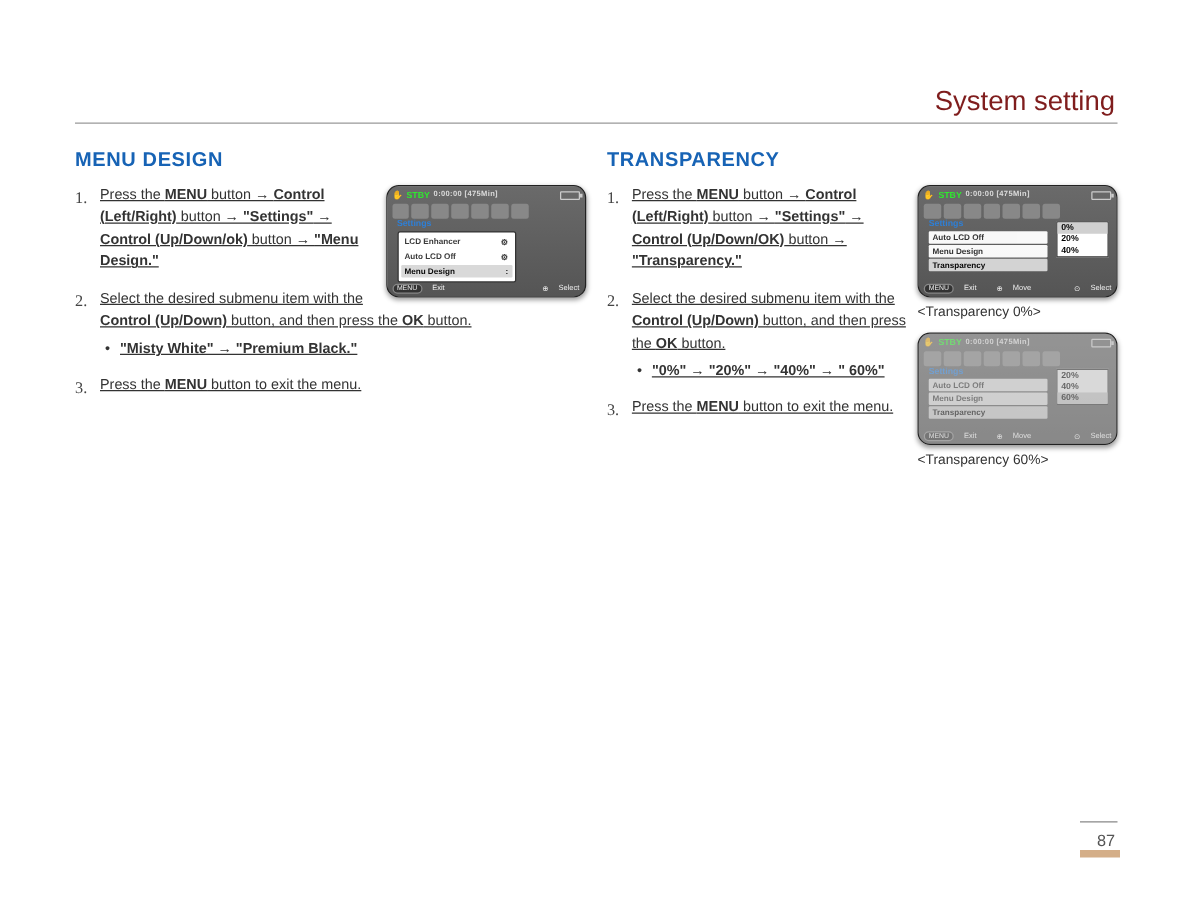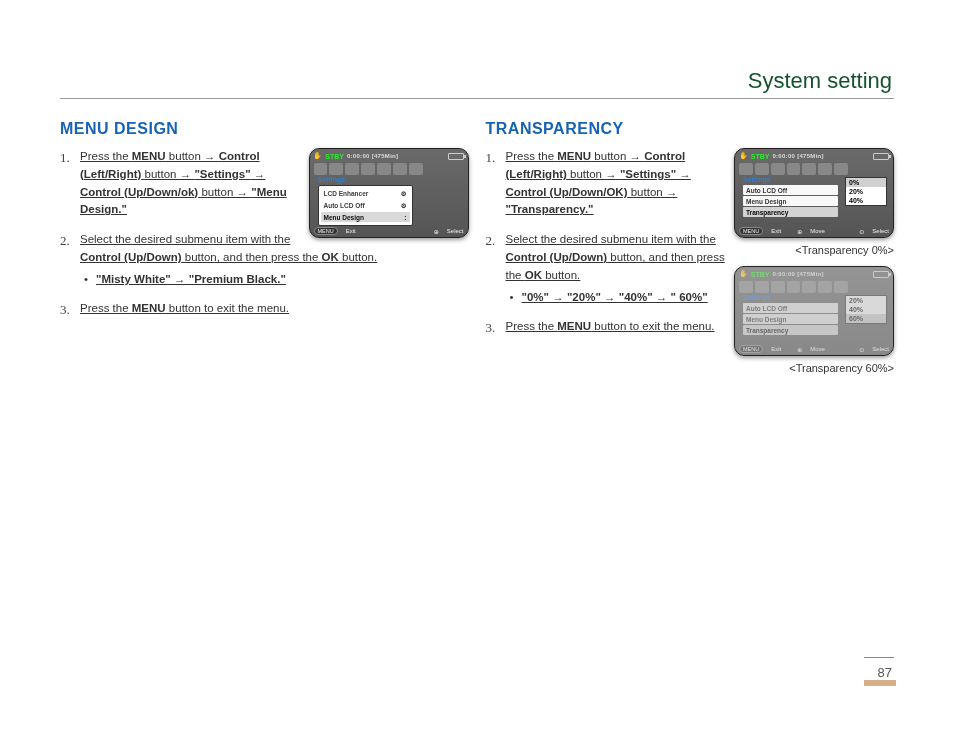--- a/index.html
+++ b/index.html
@@ -10,21 +10,21 @@
     font-family: Arial, Helvetica, sans-serif;
     color: #333;
     position: relative;
     padding: 60px 60px 40px 60px;
   }
   .header-title {
     position: absolute;
     top: 68px;
     right: 62px;
     font-size: 22px;
-    color: #14532d;
+    color: #7f1d1d;
     font-weight: 400;
   }
   .header-rule {
     position: absolute;
     top: 98px;
     left: 60px;
     right: 60px;
     height: 1px;
     background: #999;
   }
@@ -132,21 +132,21 @@
   .shot .footer{
     position:absolute; bottom:2px; left:4px; right:4px;
     font-size:6px; color:#eee; display:flex; gap:8px; align-items:center;
   }
   .shot .footer .pill{background:#333;border:1px solid #888;border-radius:6px;padding:0 3px;font-size:5.5px;}
   .shot.faded::after{
     content:""; position:absolute; inset:0;
     background:rgba(200,200,200,0.45);
   }
   .caption{
-    text-align:right; font-size:11px; color:#333; margin-top:6px; margin-bottom:10px;
+    text-align:left; font-size:11px; color:#333; margin-top:6px; margin-bottom:10px;
   }
   .page-num{
     position:absolute; bottom:50px; right:62px;
     font-size:13px; color:#555;
   }
   .hr-small{
     position:absolute; bottom:72px; right:60px; width:30px; height:1px; background:#888;
   }
   .foot-rule{
     position:absolute; bottom:44px; right:58px; width:32px; height:6px;

